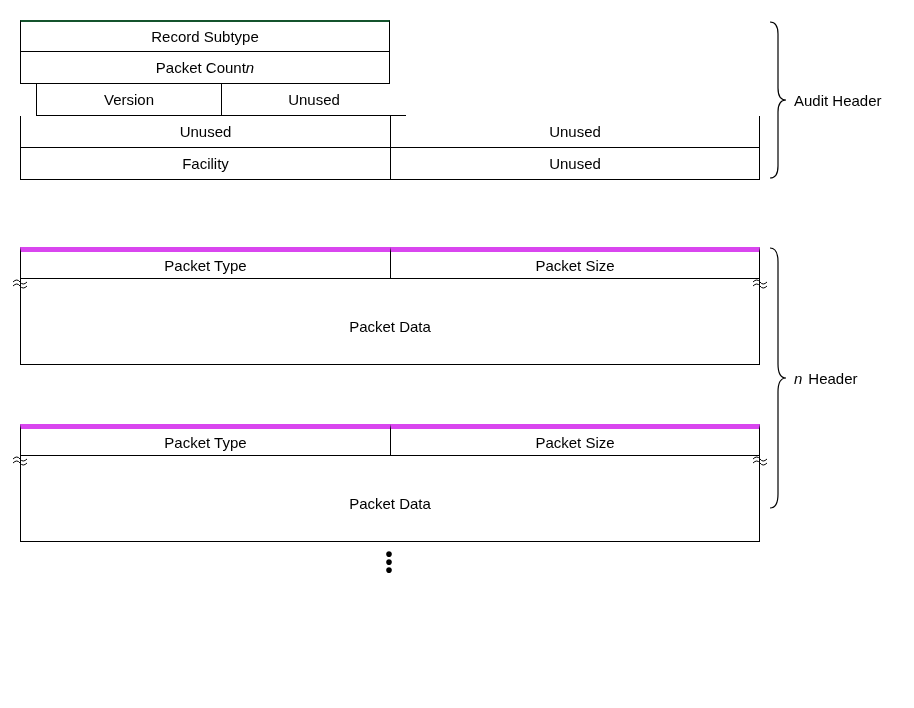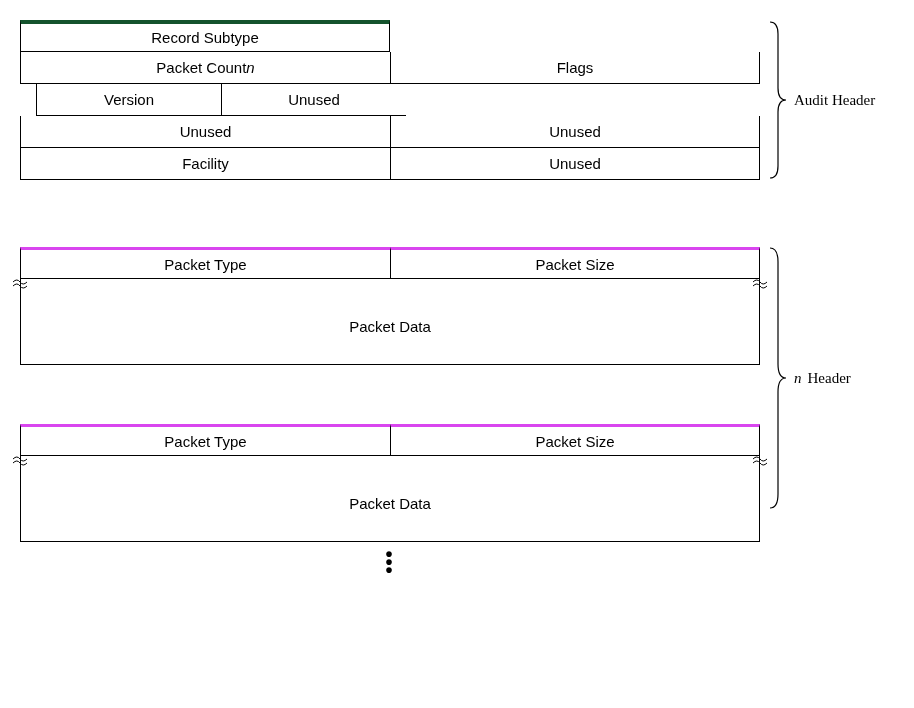--- a/index.html
+++ b/index.html
@@ -25,21 +25,21 @@
   
   .cell {
     border: 1px solid #000;
     border-top: none;
     height: 32px;
     display: flex;
     align-items: center;
     justify-content: center;
     box-sizing: border-box;
   }
-  .top-border { border-top: 4px solid #14532d; }
+  .top-border { border-top: 2px solid #14532d; }
   
   .hrow {
     display: flex;
   }
   .half {
     width: 50%;
     border-right: none;
   }
   .half:last-child {
     border-right: 1px solid #000;
@@ -60,21 +60,21 @@
     align-items: center;
     justify-content: center;
     box-sizing: border-box;
   }
   
   .gap { height: 34px; }
   .gap-sm { height: 26px; }
   .packet-header {
     display: flex;
   }
-  .packet-header .cell { border-top: 3px solid #d946ef; margin-top: 33px; }
+  .packet-header .cell { border-top: 5px solid #d946ef; margin-top: 33px; }
   .packet-header .half:first-child { border-right: none; }
   .packet-data-segment {
     border: 1px solid #000;
     border-top: none;
     height: 76px;
     display: flex;
     align-items: center;
     justify-content: center;
     box-sizing: border-box;
     text-align: right;
@@ -104,21 +104,20 @@
     pointer-events: none;
   }
   .trunc-mark svg { width: 18px; height: 18px; }
   .trunc-left  { left: -9px; }
   .trunc-right { right: -9px; }
   
   .brace {
     margin-left: 10px;
     display: flex;
     align-items: center;
-    font-family: Liberation Serif, serif;
   }
   .brace svg { display: block; }
   .brace-label {
     margin-left: 8px;
     white-space: nowrap;
     display: flex;
     align-items: center;
     gap: 6px;
   }
   .italic { font-style: italic; }
@@ -149,21 +148,20 @@
         <div class="cell half top-border">Record Subtype</div>
       </div>
 
       <div class="hrow">
         <div class="cell half">
           <span class="packet-count-n">
             <span>Packet Count</span>
             <span class="italic">n</span>
           </span>
         </div>
-        <div class="cell half">Flags</div>
       </div>
 
       <div class="hrow">
         <div class="quarter-row">
           <div class="quarter">Version</div>
           <div class="quarter">Unused</div>
         </div>
       </div>
 
       <div class="hrow">

